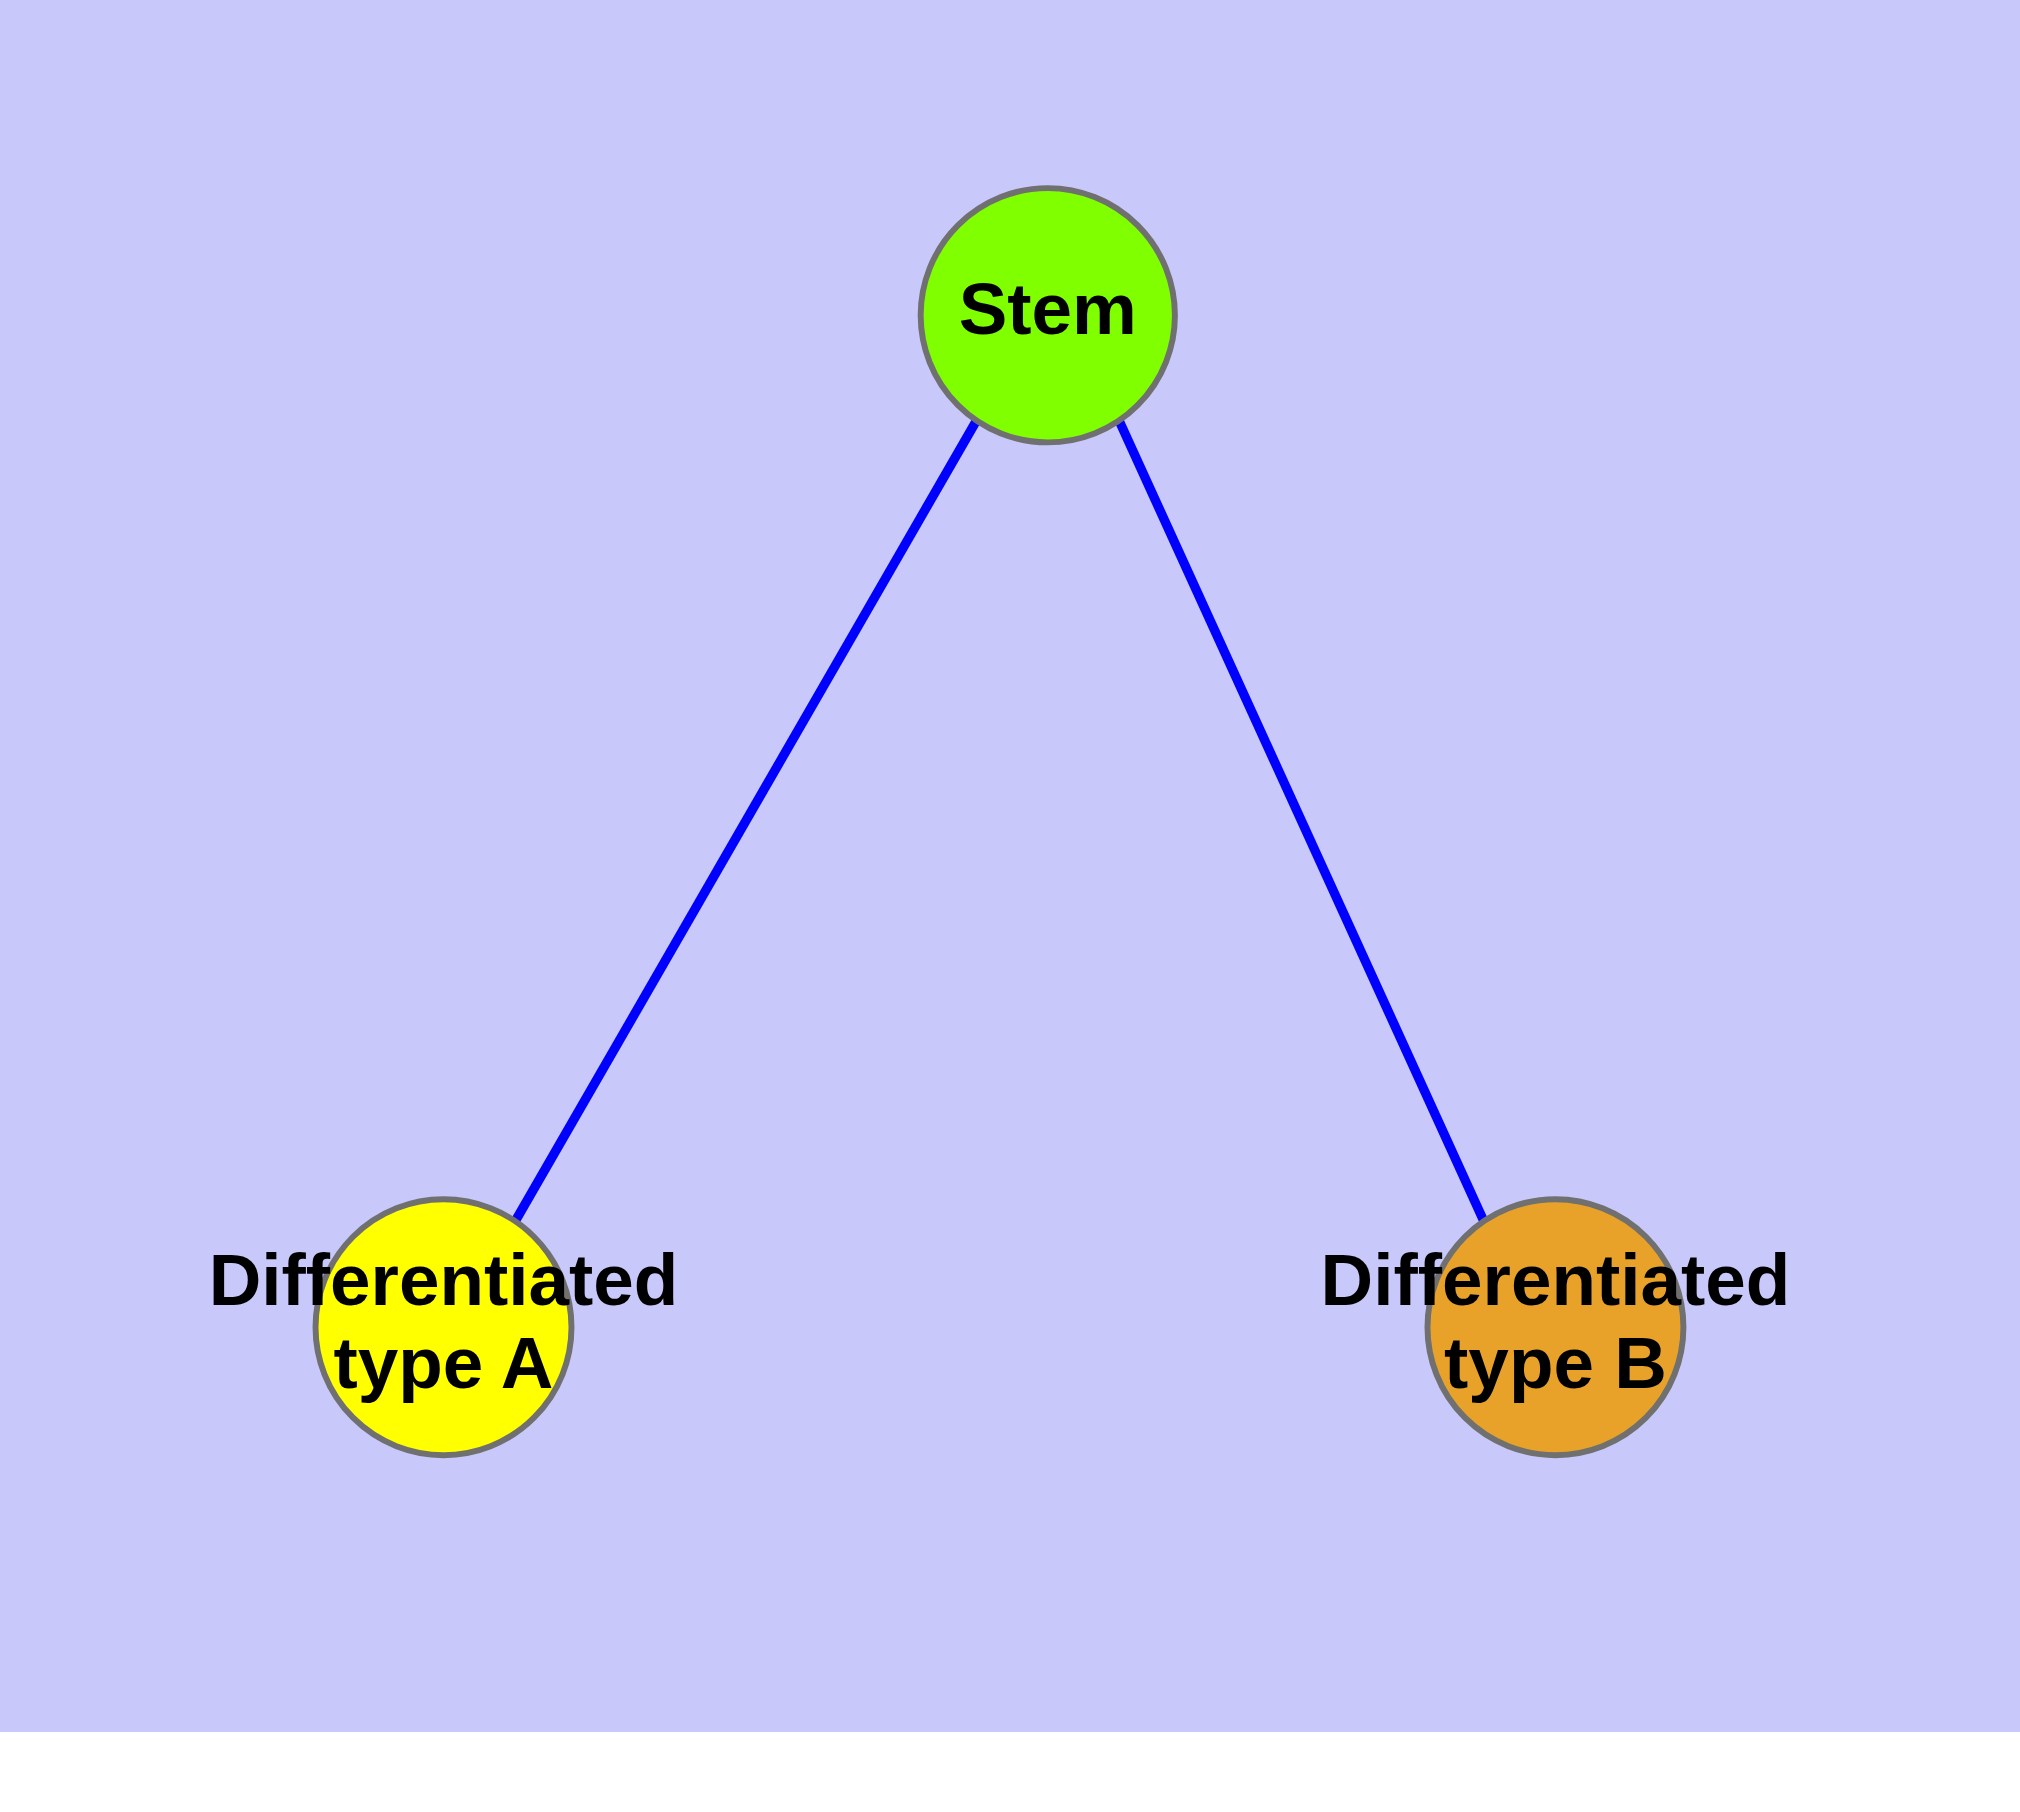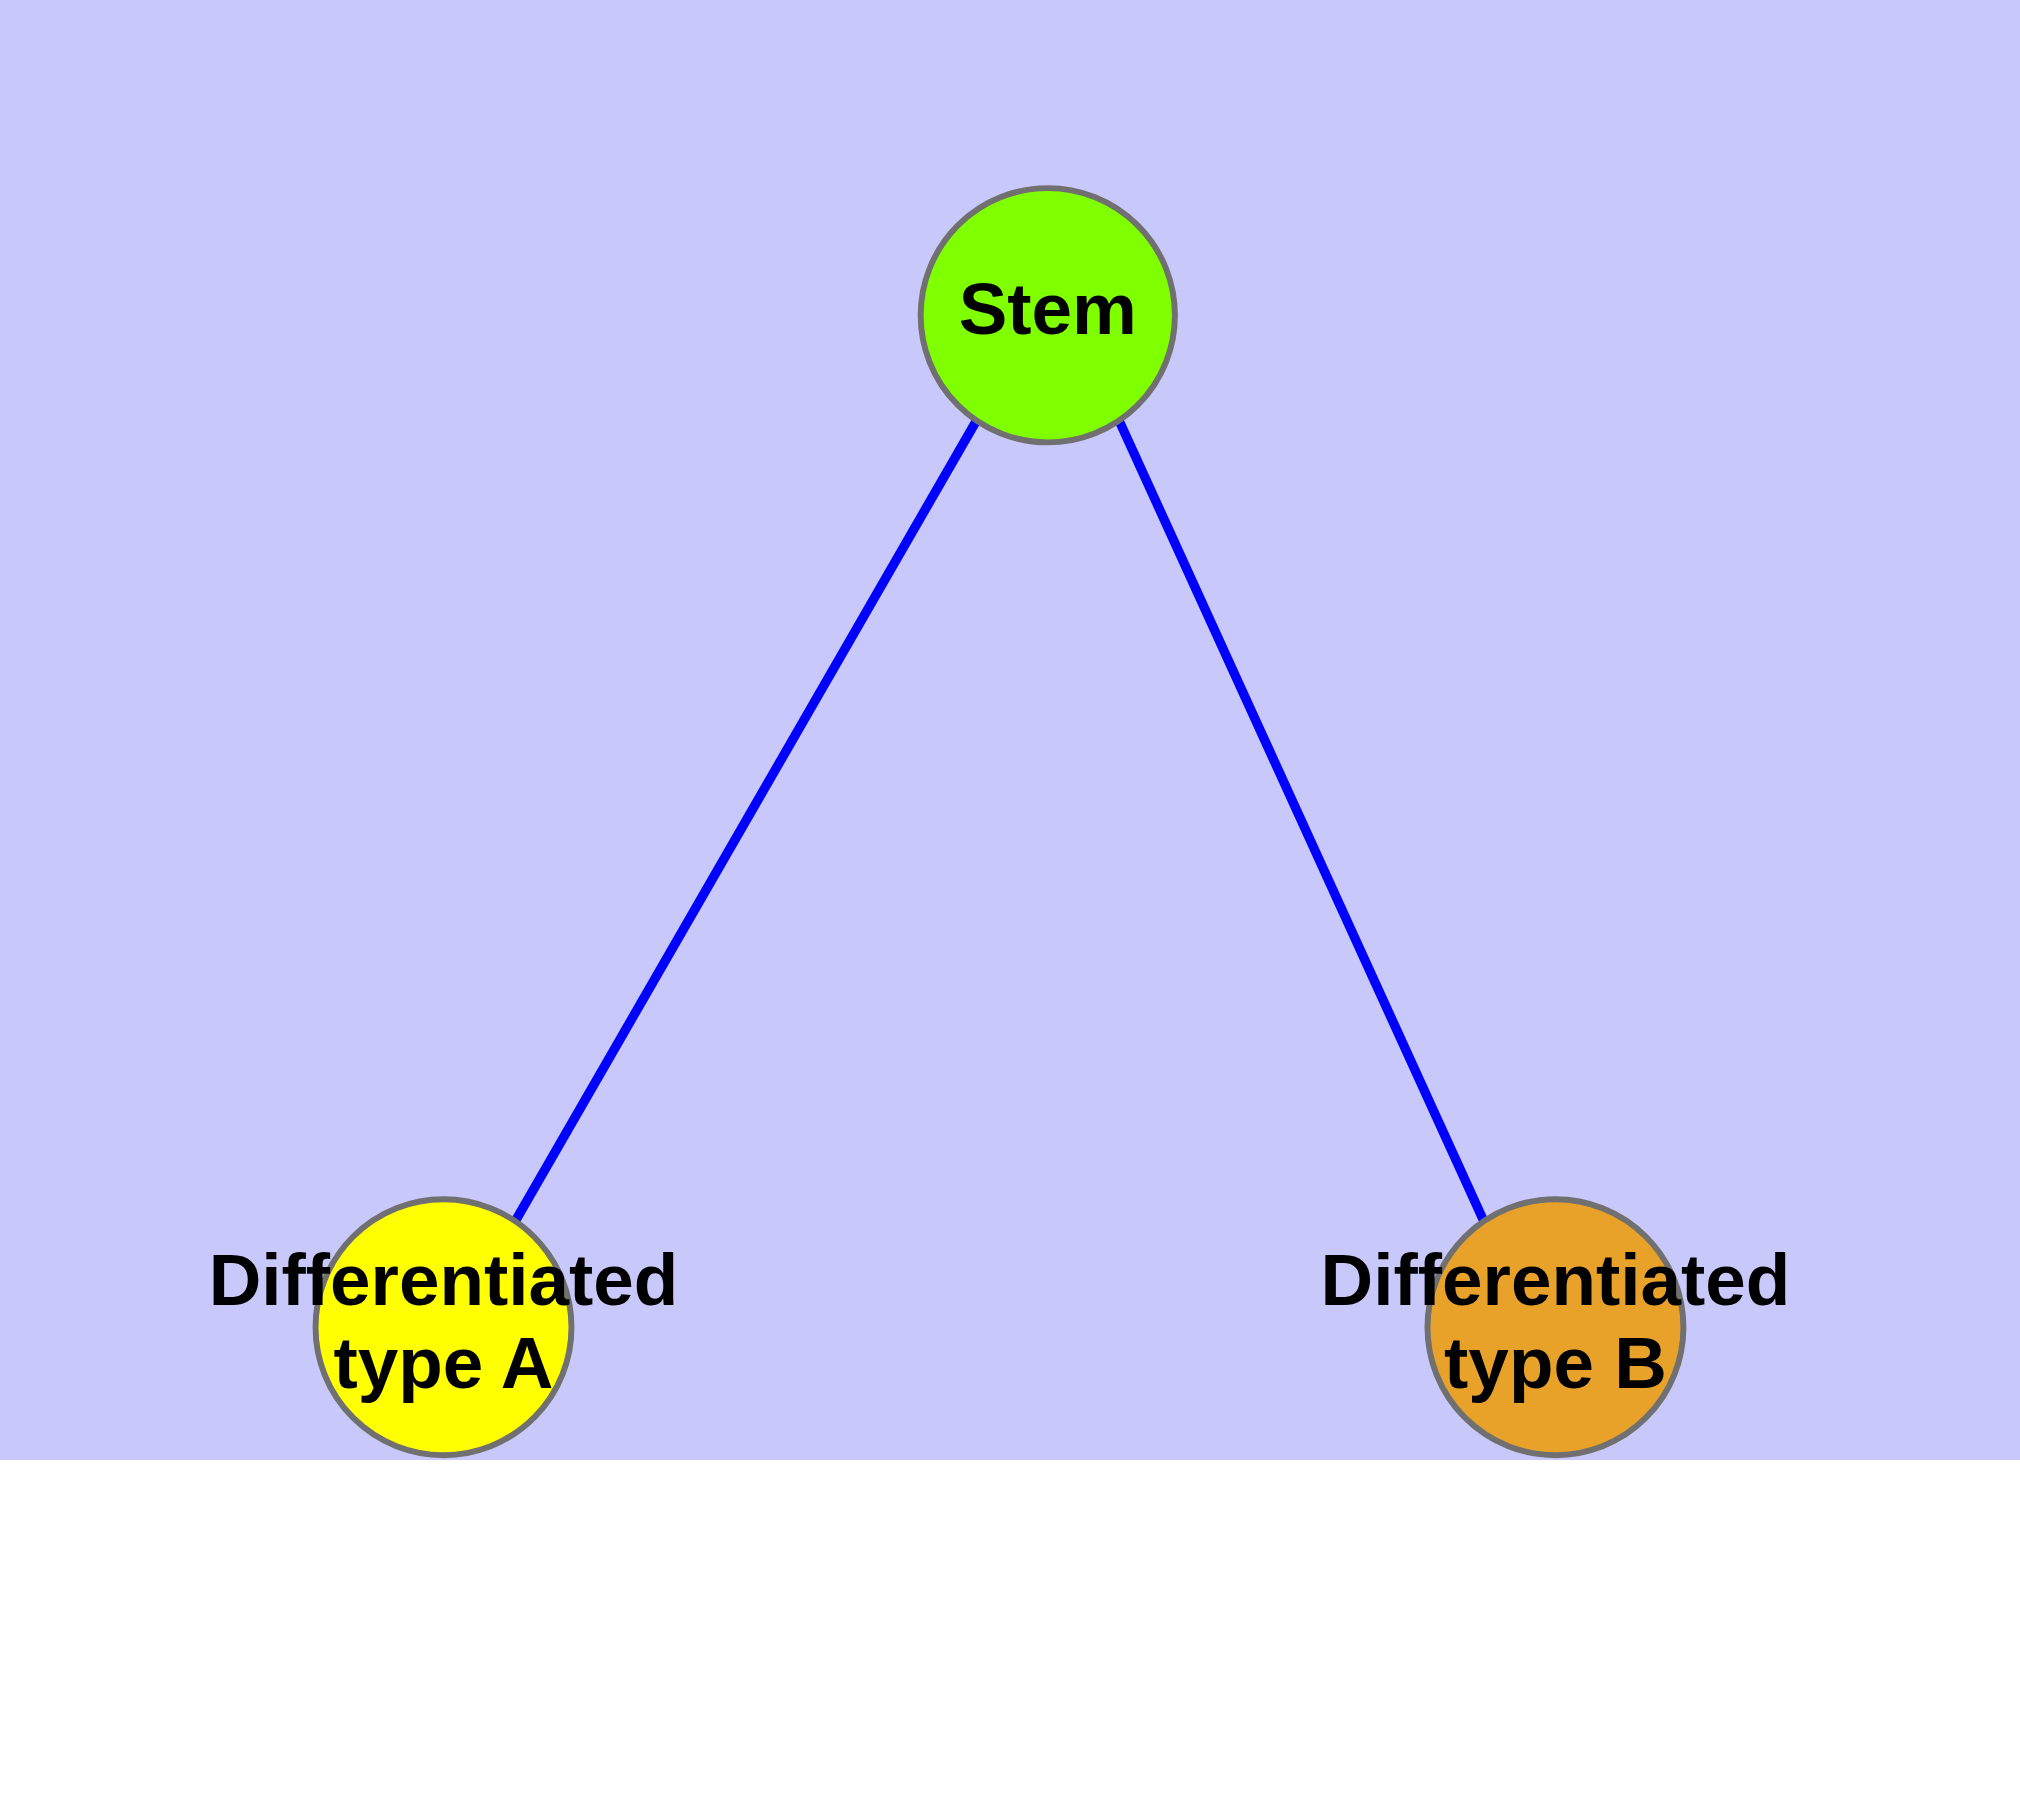--- a/index.html
+++ b/index.html
@@ -31,21 +31,21 @@
     font-family: "Liberation Sans", sans-serif;
     font-weight: bold;
     fill: #000000;
     text-anchor: middle;
     dominant-baseline: middle;
   }
 </style>
 </head>
 <body>
 
-<div id="canvas" style="width: 2021px; height: 1460px;">
+<div id="canvas" style="width: 2021px; height: 1732px;">
 
   <div id="bg-rect" style="background: rgb(200, 201, 250);"></div>
 
   <svg id="graph-svg" viewBox="0 0 2384 2138" xmlns="http://www.w3.org/2000/svg">
 
     <rect id="svg-bg" x="0" y="0" width="2384" height="2138" fill="#C8C9FA"></rect>
 
     <g id="edges-layer">
       <line class="edge" x1="1152" y1="496" x2="607" y2="1442" stroke="#0000FF" stroke-width="11" stroke-linecap="butt"></line>
       <line class="edge" x1="1320" y1="496" x2="1751" y2="1442" stroke="#0000FF" stroke-width="11" stroke-linecap="butt"></line>

